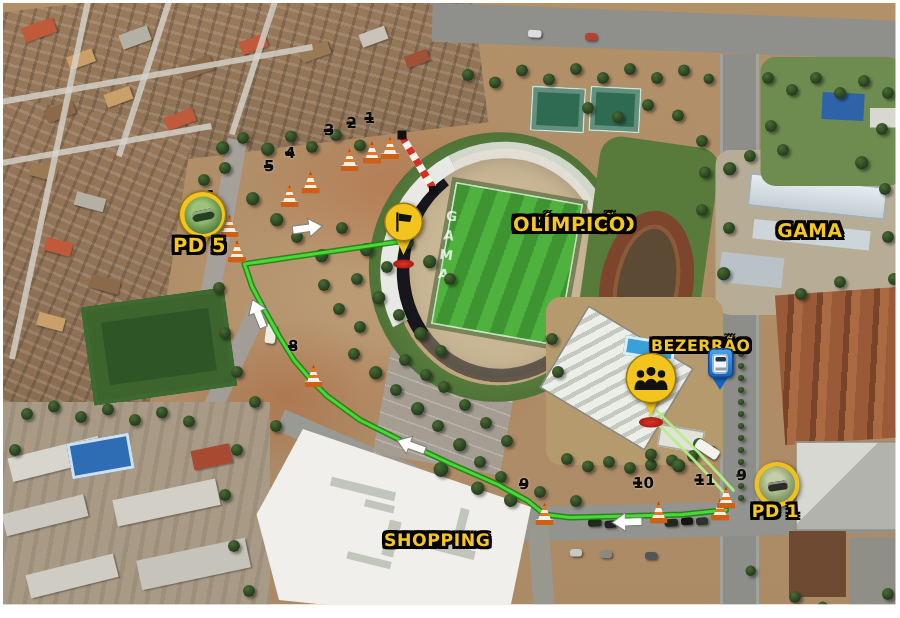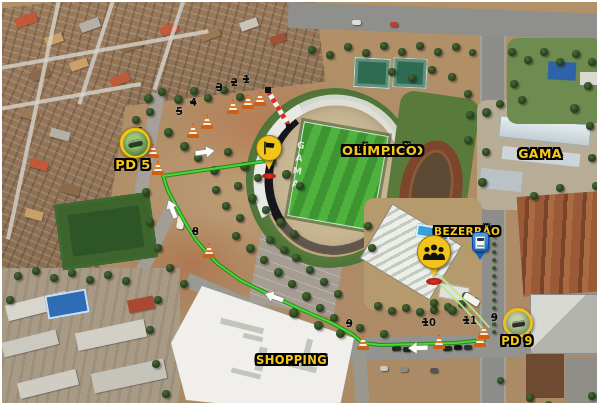--- a/index.html
+++ b/index.html
@@ -550,20 +550,20 @@
     <div class="map-label" id="lbl-centro">
       <div>CENTRO</div>
       <div>BEZERRÃO</div>
     </div>
     <div class="map-label" id="lbl-caesb">GAMA</div>
     <div class="map-label" id="lbl-gama">
       <div>GAMA</div>
       <div>SHOPPING</div>
     </div>
     <div class="map-label" id="lbl-pd2">PD 5</div>
-    <div class="map-label" id="lbl-pd1">PD 9</div>
+    <div class="map-label" id="lbl-pd1">PD 1</div>
   </div>
 
   <div class="frame f-top"></div>
   <div class="frame f-left"></div>
   <div class="frame f-right"></div>
   <div class="frame f-bottom"></div>
 </div>
 
 </body></html>

